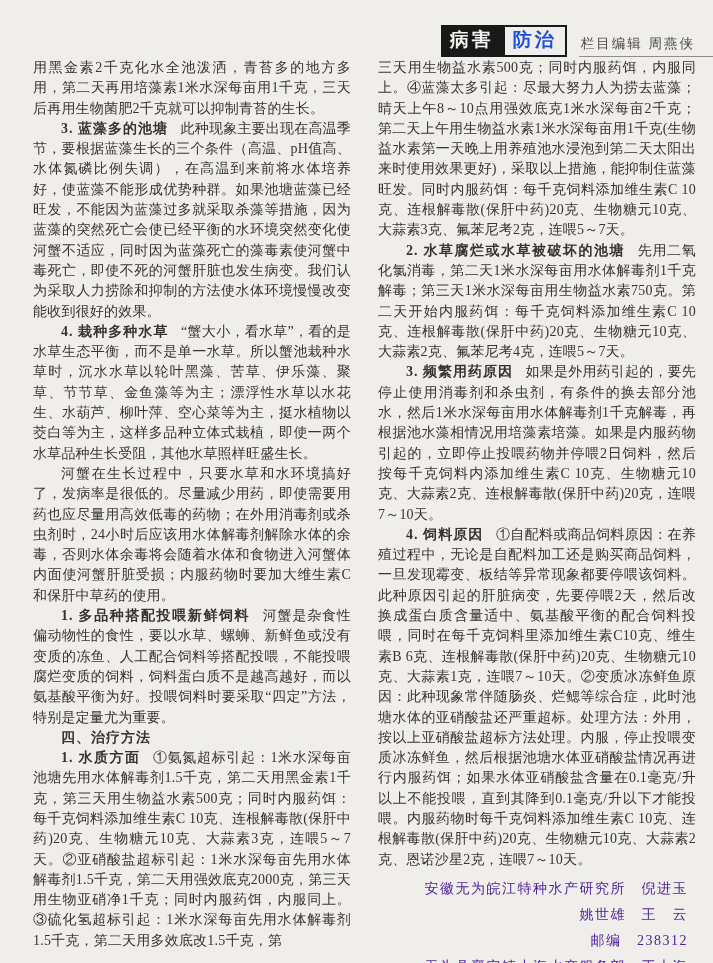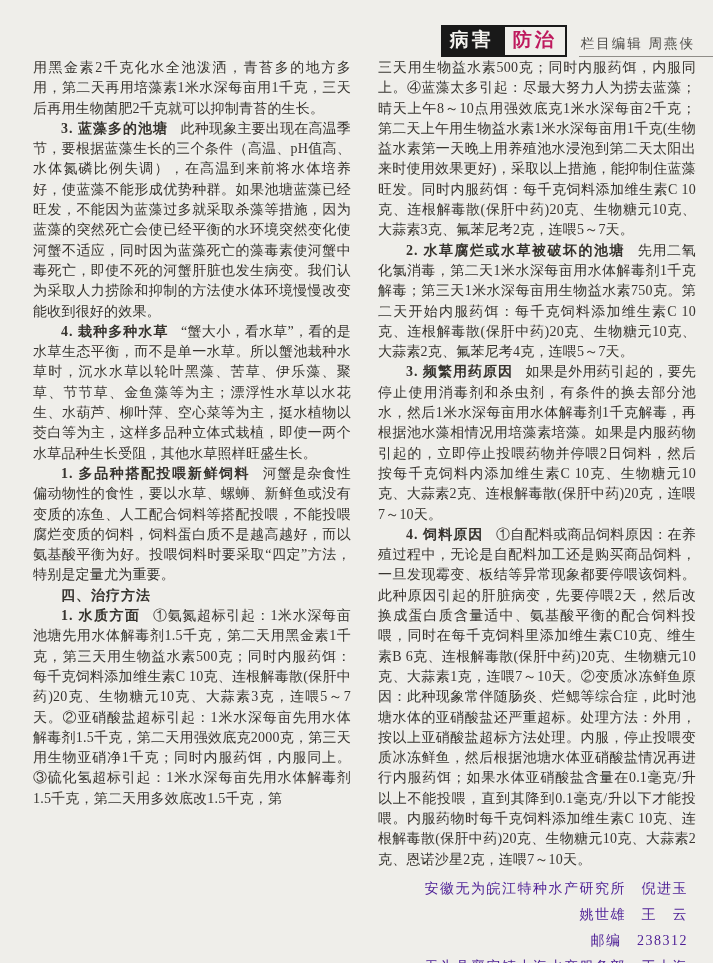--- a/index.html
+++ b/index.html
@@ -13,21 +13,21 @@
     font-family:"Liberation Serif","DejaVu Serif",serif;
     color:#37342f;
   }
   
   .header{
     position:absolute;top:25px;left:33px;right:0;
     display:flex;justify-content:flex-end;align-items:flex-end;
   }
   .badge{display:flex;align-items:stretch;font-family:"Liberation Sans","DejaVu Sans",sans-serif;font-weight:bold;font-size:19px;line-height:1;}
   .badge-primary{background:#191919;color:#f4f3ef;padding:5px 9px 8px;letter-spacing:3px;}
-  .badge-secondary{background:transparent;color:#be185d;border:2px solid #191919;padding:3px 8px 2px;letter-spacing:3px;}
+  .badge-secondary{background:transparent;color:#1d4ed8;border:2px solid #191919;padding:3px 8px 2px;letter-spacing:3px;}
   .editor-wrap{
     display:flex;align-items:flex-end;
     margin-left:12px;padding:0 18px 3px 2px;
     border-bottom:1px solid #8f8d88;
   }
   .editor{font-family:"Liberation Sans","DejaVu Sans",sans-serif;font-size:13.5px;color:#4c4a46;letter-spacing:2px;}
   
   .columns{
     position:absolute;top:58px;left:33px;right:17px;bottom:8px;
     display:flex;gap:27px;
@@ -54,20 +54,21 @@
     <div class="editor-wrap">
       <span class="editor">栏目编辑 周燕侠</span>
     </div>
   </div>
 
   <div class="columns">
     <div class="col">
         <p class="no-indent">用黑金素2千克化水全池泼洒，青苔多的地方多用，第二天再用培藻素1米水深每亩用1千克，三天后再用生物菌肥2千克就可以抑制青苔的生长。</p>
         <p><span class="lead">3. 蓝藻多的池塘</span>此种现象主要出现在高温季节，要根据蓝藻生长的三个条件（高温、pH值高、水体氮磷比例失调），在高温到来前将水体培养好，使蓝藻不能形成优势种群。如果池塘蓝藻已经旺发，不能因为蓝藻过多就采取杀藻等措施，因为蓝藻的突然死亡会使已经平衡的水环境突然变化使河蟹不适应，同时因为蓝藻死亡的藻毒素使河蟹中毒死亡，即使不死的河蟹肝脏也发生病变。我们认为采取人力捞除和抑制的方法使水体环境慢慢改变能收到很好的效果。</p>
         <p><span class="lead">4. 栽种多种水草</span>“蟹大小，看水草”，看的是水草生态平衡，而不是单一水草。所以蟹池栽种水草时，沉水水草以轮叶黑藻、苦草、伊乐藻、聚草、节节草、金鱼藻等为主；漂浮性水草以水花生、水葫芦、柳叶萍、空心菜等为主，挺水植物以茭白等为主，这样多品种立体式栽植，即使一两个水草品种生长受阻，其他水草照样旺盛生长。</p>
+        <p>河蟹在生长过程中，只要水草和水环境搞好了，发病率是很低的。尽量减少用药，即使需要用药也应尽量用高效低毒的药物；在外用消毒剂或杀虫剂时，24小时后应该用水体解毒剂解除水体的余毒，否则水体余毒将会随着水体和食物进入河蟹体内面使河蟹肝脏受损；内服药物时要加大维生素C和保肝中草药的使用。</p>
         <p><span class="lead">1. 多品种搭配投喂新鲜饲料</span>河蟹是杂食性偏动物性的食性，要以水草、螺蛳、新鲜鱼或没有变质的冻鱼、人工配合饲料等搭配投喂，不能投喂腐烂变质的饲料，饲料蛋白质不是越高越好，而以氨基酸平衡为好。投喂饲料时要采取“四定”方法，特别是定量尤为重要。</p>
         <p class="heading">四、治疗方法</p>
         <p><span class="lead">1. 水质方面</span>①氨氮超标引起：1米水深每亩池塘先用水体解毒剂1.5千克，第二天用黑金素1千克，第三天用生物益水素500克；同时内服药饵：每千克饲料添加维生素C 10克、连根解毒散(保肝中药)20克、生物糖元10克、大蒜素3克，连喂5～7天。②亚硝酸盐超标引起：1米水深每亩先用水体解毒剂1.5千克，第二天用强效底克2000克，第三天用生物亚硝净1千克；同时内服药饵，内服同上。③硫化氢超标引起：1米水深每亩先用水体解毒剂1.5千克，第二天用多效底改1.5千克，第</p>
       </div>
     <div class="col">
       <div>
           <p class="no-indent">三天用生物益水素500克；同时内服药饵，内服同上。④蓝藻太多引起：尽最大努力人为捞去蓝藻；晴天上午8～10点用强效底克1米水深每亩2千克；第二天上午用生物益水素1米水深每亩用1千克(生物益水素第一天晚上用养殖池水浸泡到第二天太阳出来时使用效果更好)，采取以上措施，能抑制住蓝藻旺发。同时内服药饵：每千克饲料添加维生素C 10克、连根解毒散(保肝中药)20克、生物糖元10克、大蒜素3克、氟苯尼考2克，连喂5～7天。</p>
           <p><span class="lead">2. 水草腐烂或水草被破坏的池塘</span>先用二氧化氯消毒，第二天1米水深每亩用水体解毒剂1千克解毒；第三天1米水深每亩用生物益水素750克。第二天开始内服药饵：每千克饲料添加维生素C 10克、连根解毒散(保肝中药)20克、生物糖元10克、大蒜素2克、氟苯尼考4克，连喂5～7天。</p>
           <p><span class="lead">3. 频繁用药原因</span>如果是外用药引起的，要先停止使用消毒剂和杀虫剂，有条件的换去部分池水，然后1米水深每亩用水体解毒剂1千克解毒，再根据池水藻相情况用培藻素培藻。如果是内服药物引起的，立即停止投喂药物并停喂2日饲料，然后按每千克饲料内添加维生素C 10克、生物糖元10克、大蒜素2克、连根解毒散(保肝中药)20克，连喂7～10天。</p>
           <p><span class="lead">4. 饲料原因</span>①自配料或商品饲料原因：在养殖过程中，无论是自配料加工还是购买商品饲料，一旦发现霉变、板结等异常现象都要停喂该饲料。此种原因引起的肝脏病变，先要停喂2天，然后改换成蛋白质含量适中、氨基酸平衡的配合饲料投喂，同时在每千克饲料里添加维生素C10克、维生素B 6克、连根解毒散(保肝中药)20克、生物糖元10克、大蒜素1克，连喂7～10天。②变质冰冻鲜鱼原因：此种现象常伴随肠炎、烂鳃等综合症，此时池塘水体的亚硝酸盐还严重超标。处理方法：外用，按以上亚硝酸盐超标方法处理。内服，停止投喂变质冰冻鲜鱼，然后根据池塘水体亚硝酸盐情况再进行内服药饵；如果水体亚硝酸盐含量在0.1毫克/升以上不能投喂，直到其降到0.1毫克/升以下才能投喂。内服药物时每千克饲料添加维生素C 10克、连根解毒散(保肝中药)20克、生物糖元10克、大蒜素2克、恩诺沙星2克，连喂7～10天。</p>

